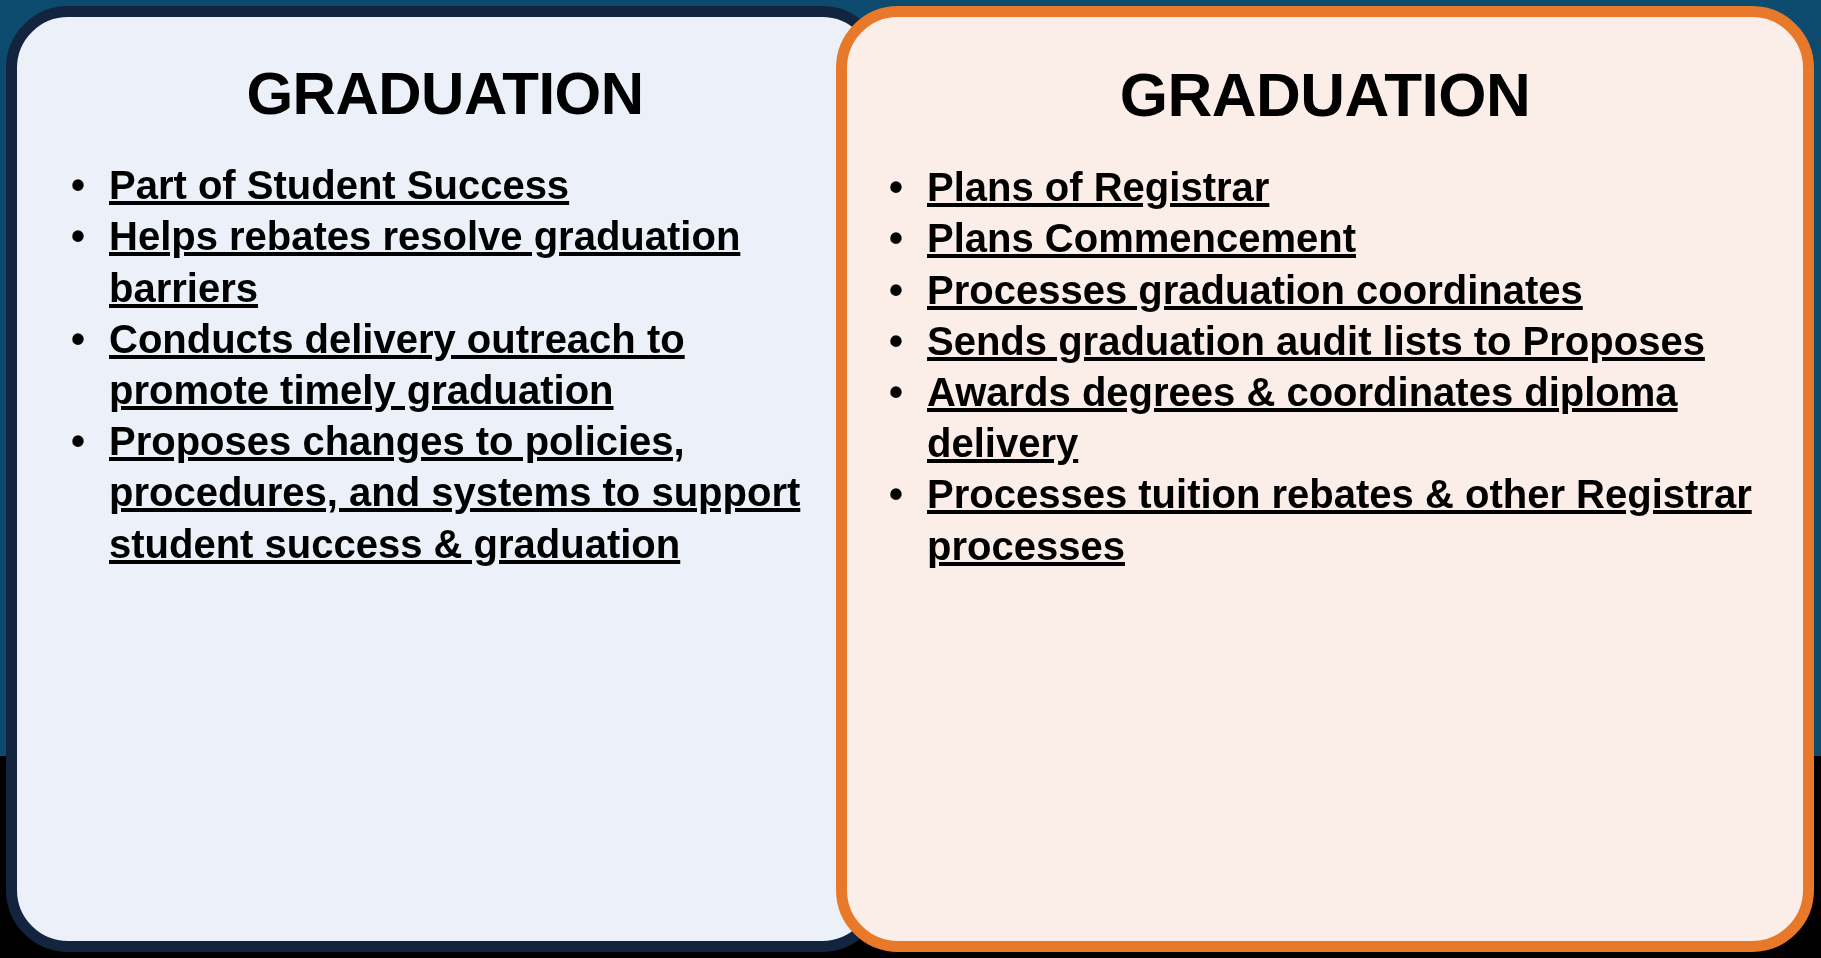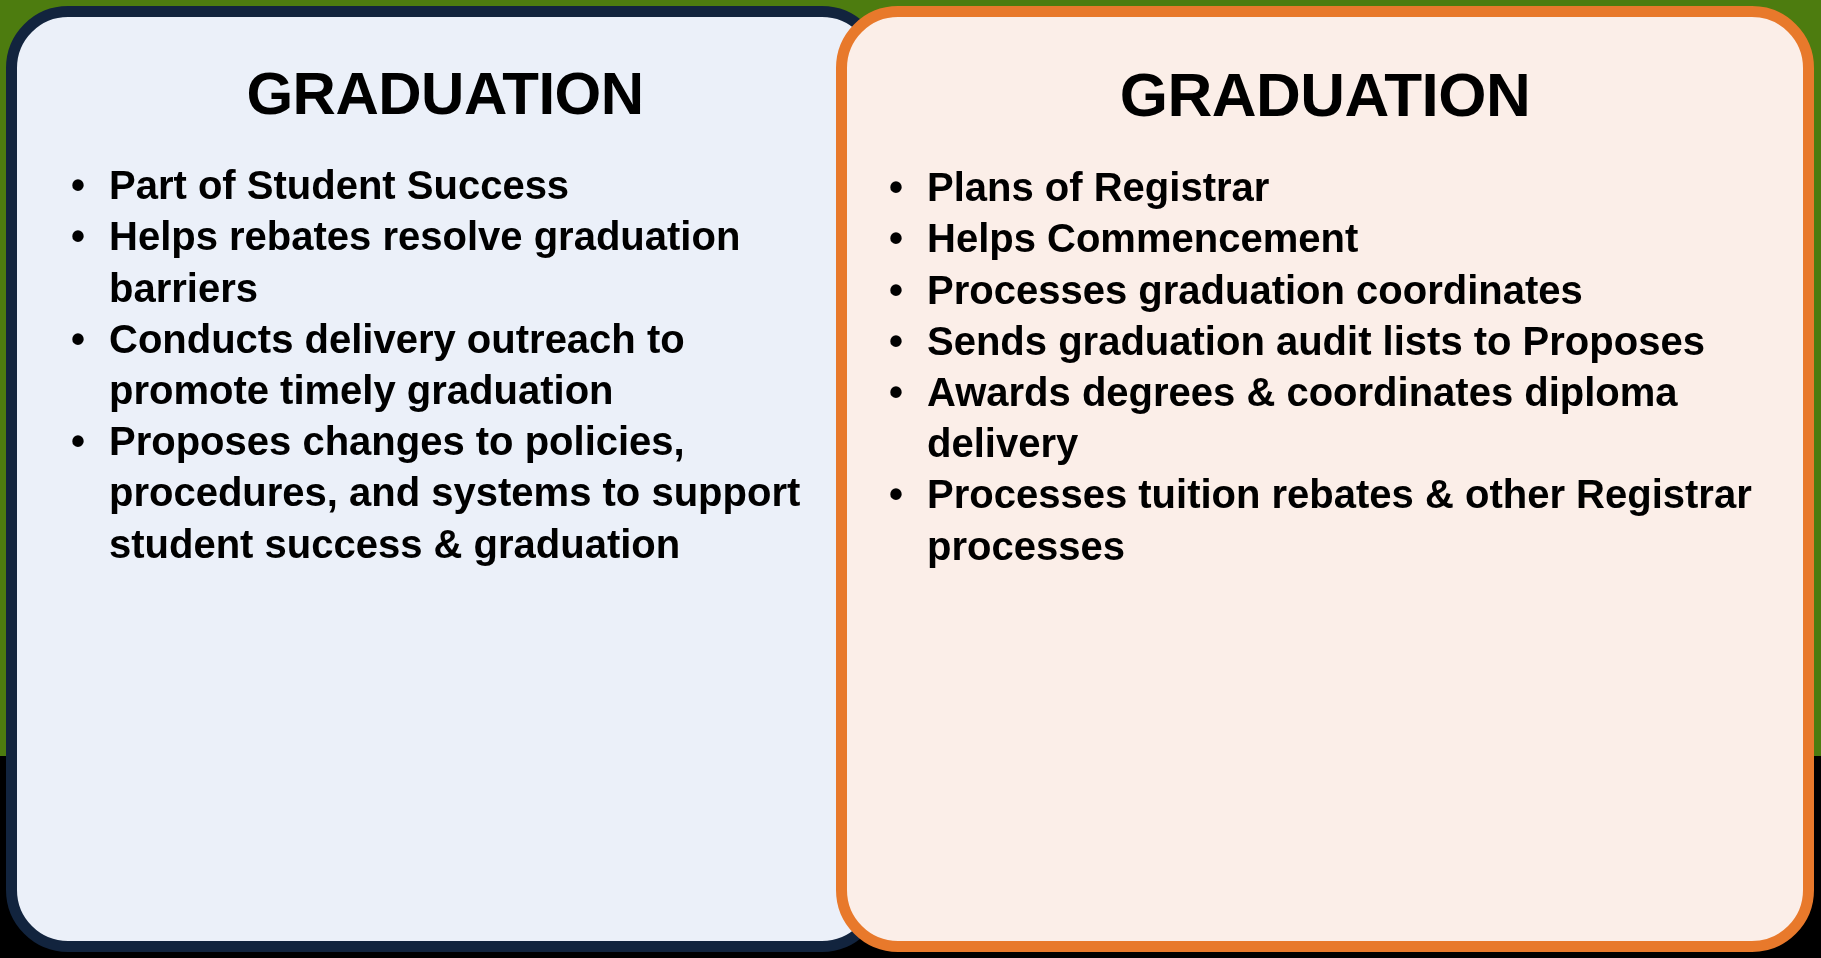--- a/index.html
+++ b/index.html
@@ -11,21 +11,21 @@
     width: 1821px;
     height: 958px;
     font-family: "Liberation Sans", sans-serif;
     overflow: hidden;
   }
 
   .board {
     position: relative;
     width: 1821px;
     height: 756px;
-    background: #4d7c0f;
+    background: #0c4a6e;
   }
 
   .card {
     position: absolute;
     box-sizing: border-box;
     border-style: solid;
     border-radius: 62px;
     overflow: hidden;
   }
 
@@ -101,20 +101,21 @@
     width: 52px;
     text-align: left;
     padding-left: 14px;
     box-sizing: border-box;
     font-size: 40px;
     line-height: 1.28;
   }
 
   .bullet-text {
     flex: 1 1 auto;
+    text-decoration: underline;
   }
 </style>
 </head>
 <body>
 
 <div class="board">
 
   <div class="card card-left">
     <div class="card-title">
       <span class="tline">GRADUATION</span>
@@ -143,21 +144,21 @@
     <div class="card-title">
       <span class="tline">GRADUATION</span>
     </div>
     <ul class="bullet-list">
       <li class="bullet-item">
         <span class="bullet-dot">•</span>
         <span class="bullet-text">Plans of Registrar</span>
       </li>
       <li class="bullet-item">
         <span class="bullet-dot">•</span>
-        <span class="bullet-text">Helps Commencement</span>
+        <span class="bullet-text">Plans Commencement</span>
       </li>
       <li class="bullet-item">
         <span class="bullet-dot">•</span>
         <span class="bullet-text">Processes graduation coordinates</span>
       </li>
       <li class="bullet-item">
         <span class="bullet-dot">•</span>
         <span class="bullet-text">Sends graduation audit lists to Proposes</span>
       </li>
       <li class="bullet-item">

